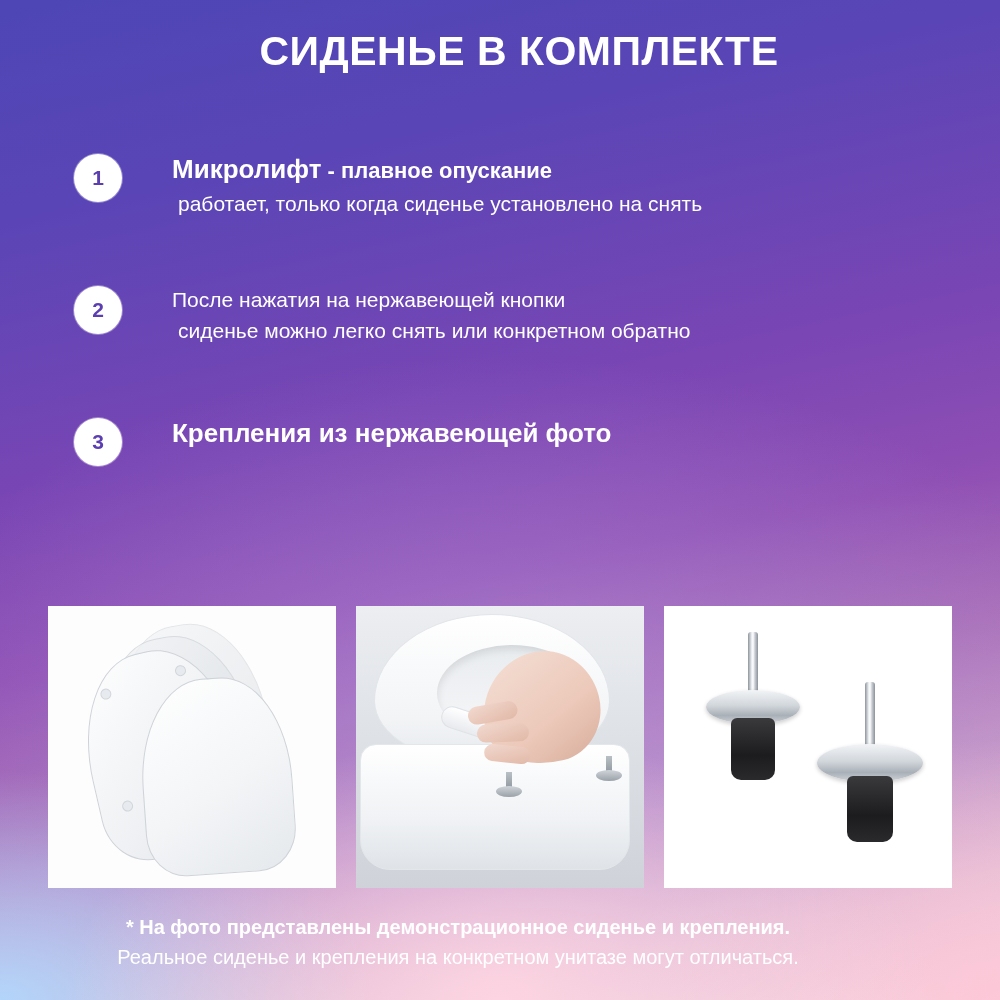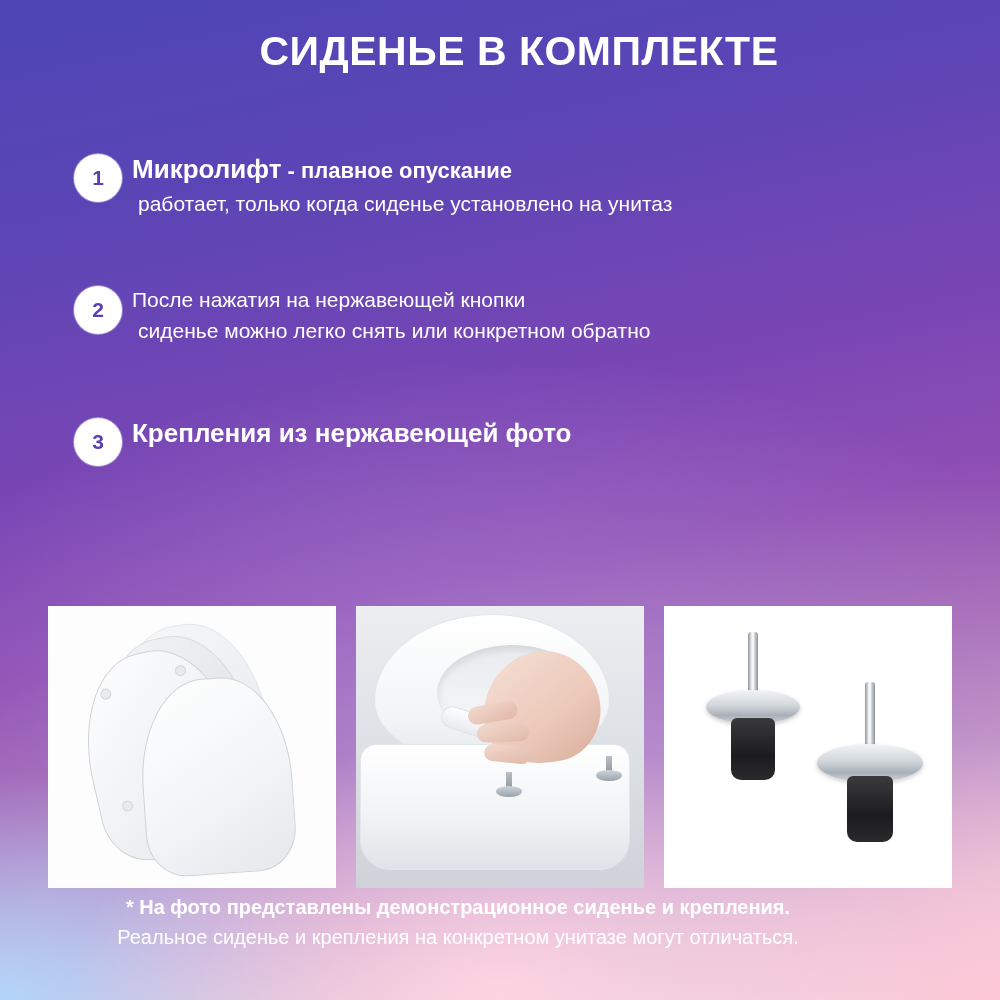--- a/index.html
+++ b/index.html
@@ -63,21 +63,21 @@
     color: #5b3fb0;
     font-size: 21px;
     font-weight: bold;
     display: flex;
     align-items: center;
     justify-content: center;
     box-shadow: 0 0 0 1px rgba(255,255,255,0.35);
   }
 
   .body {
-    margin-left: 58px;
+    margin-left: 98px;
     color: #ffffff;
   }
 
   .headline {
     font-size: 26px;
     font-weight: bold;
     line-height: 34px;
     white-space: nowrap;
   }
 
@@ -198,21 +198,21 @@
   .fix .rubber {
     position:absolute; left:50%; transform:translateX(-50%);
     background: linear-gradient(180deg,#3a3a3c 0%,#1c1c1e 60%,#2a2a2c 100%);
     border-radius: 6px 6px 10px 10px;
   }
 
   
   #footnote {
     position: absolute;
     left: 0;
-    top: 892px;
+    top: 912px;
     width: 916px;
     text-align: center;
     color: #ffffff;
   }
   #footnote .fn1 { font-size: 20px; font-weight: bold; line-height: 30px; }
   #footnote .fn2 { font-size: 20px; font-weight: normal; line-height: 30px; text-align: center; }
 </style>
 </head>
 <body>
 
@@ -221,21 +221,21 @@
   <div id="title">СИДЕНЬЕ В КОМПЛЕКТЕ</div>
 
   <div id="list">
 
     <div class="item">
       <div class="badge">1</div>
       <div class="body">
         <div class="headline">
           <span>Микролифт</span><span class="sub"> - плавное опускание</span>
         </div>
-        <div class="line indent">работает, только когда сиденье установлено на унитаз</div>
+        <div class="line indent">работает, только когда сиденье установлено на снять</div>
       </div>
     </div>
 
     <div class="item">
       <div class="badge">2</div>
       <div class="body">
         <div class="line">После нажатия на нержавеющей кнопки</div>
         <div class="line indent">сиденье можно легко снять или конкретном обратно</div>
       </div>
     </div>

